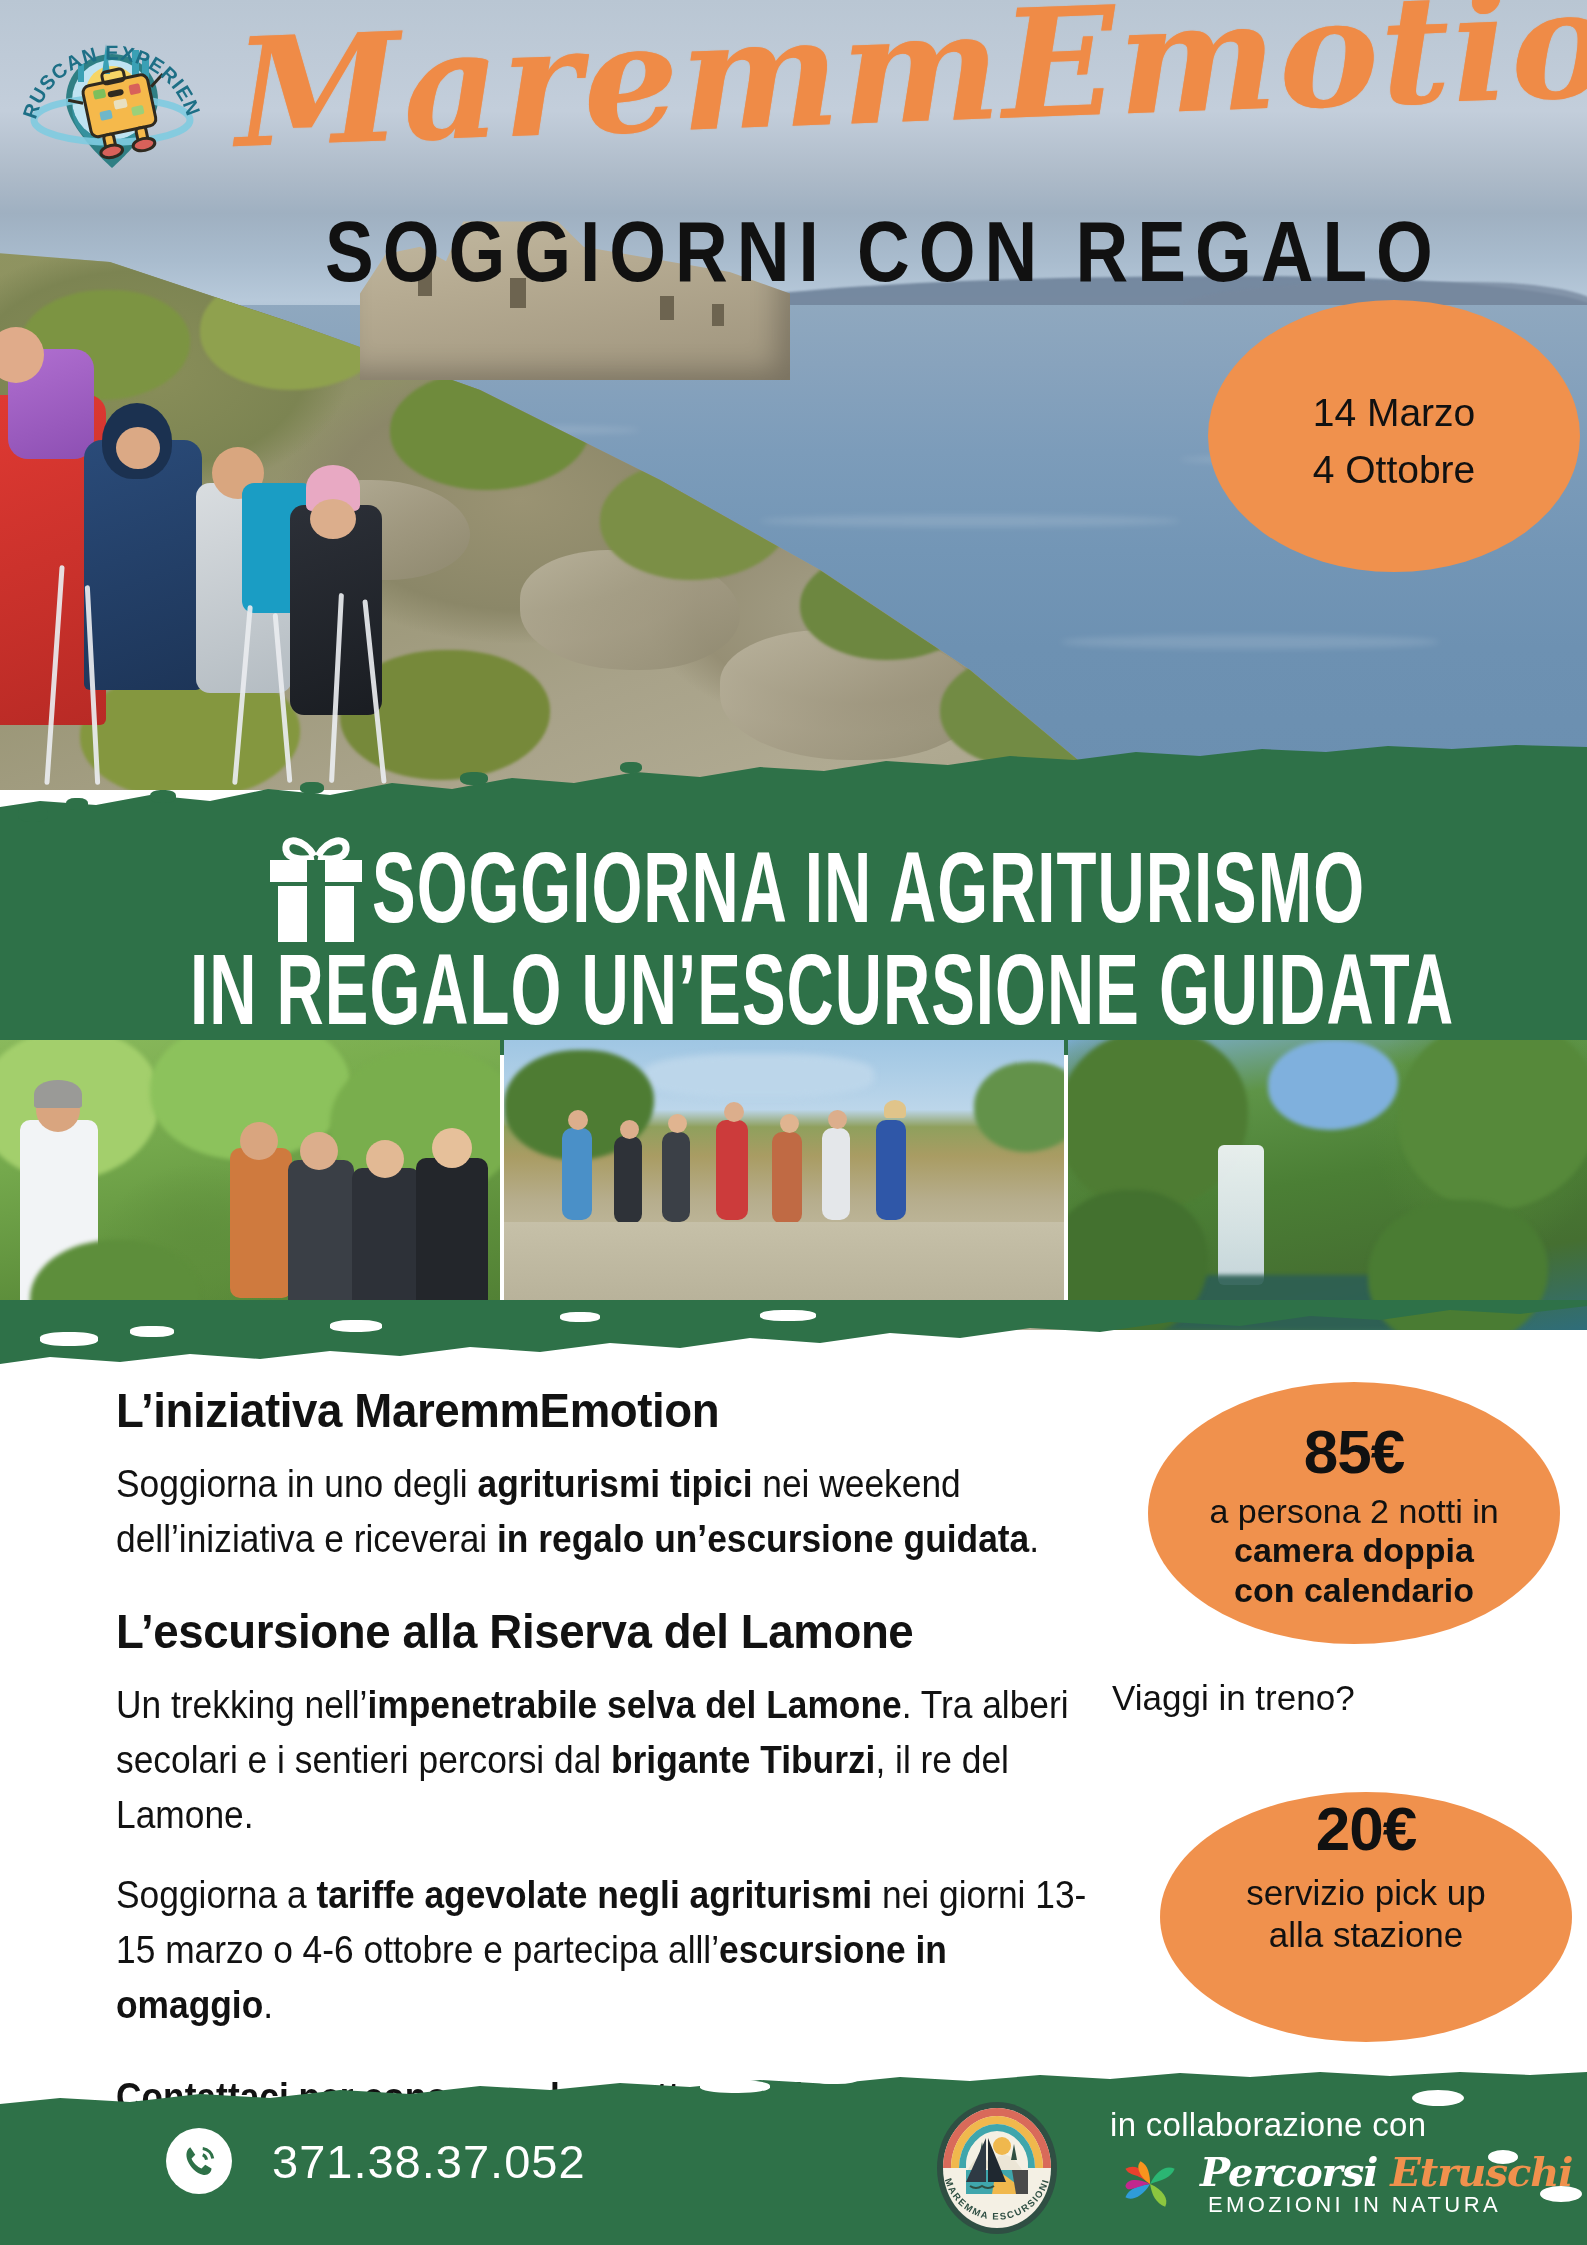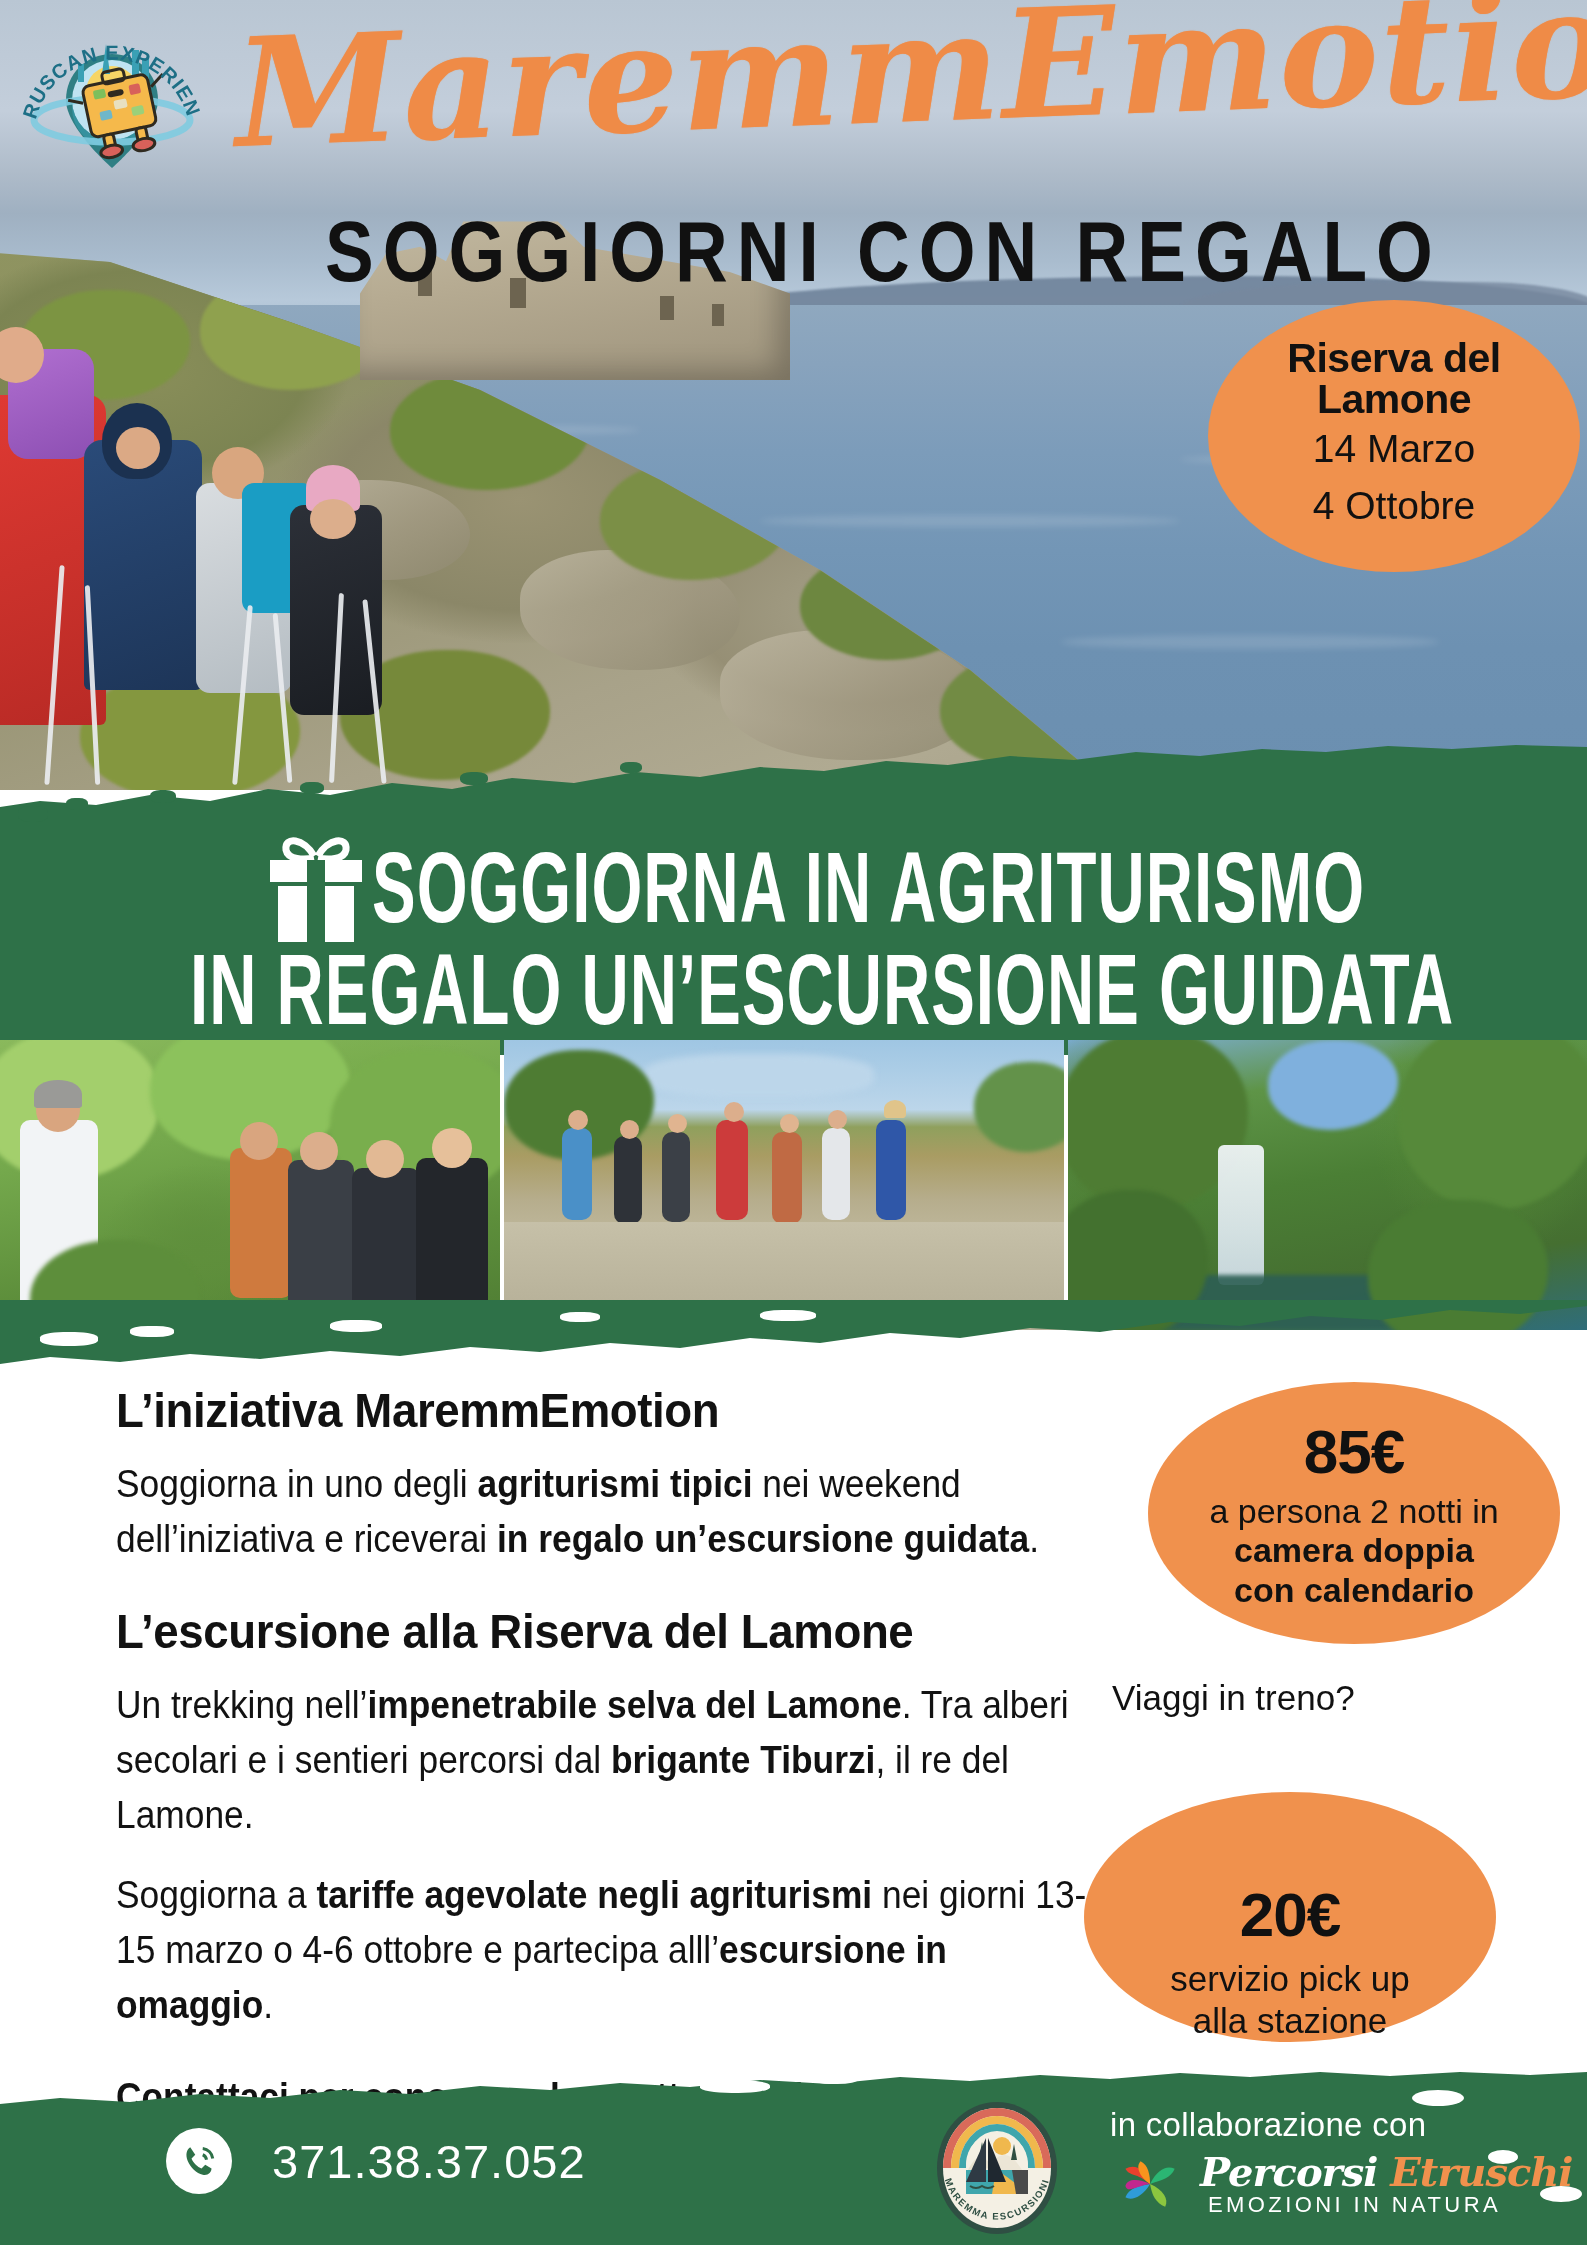--- a/index.html
+++ b/index.html
@@ -250,23 +250,23 @@
   .price1 .l{font-size:34px;}
   .price1 .lb{font-size:34px;font-weight:bold;}
 
   .train-q{
     position:absolute;left:1112px;top:1676px;width:412px;
     text-align:left;color:#111;
     font-weight:normal;font-size:35px;line-height:1.26;
   }
 
   .price2{
-    position:absolute;left:1084px;top:1792px;width:412px;height:250px;
+    position:absolute;left:1160px;top:1792px;width:412px;height:250px;
     background:#f0914d;border-radius:50%;
-    display:flex;flex-direction:column;align-items:center;justify-content:flex-end;
+    display:flex;flex-direction:column;align-items:center;justify-content:flex-start;
     text-align:center;color:#111;line-height:1.2;
   }
   .price2 .amt{font-weight:bold;font-size:62px;letter-spacing:-1px;margin-bottom:6px;}
   .price2 .l{font-size:35px;}
   .price2 .l b{font-weight:normal;}
 
   
   .footer{
     position:absolute;left:0;top:2072px;width:1587px;height:173px;
     background:#2e7148;
@@ -409,21 +409,20 @@
         <text>
           <textPath href="#arcTop" startOffset="50%" text-anchor="middle">ETRUSCAN EXPERIENCE</textPath>
         </text>
       </svg>
     </div>
 
     <div class="title-script">MaremmEmotion</div>
     <div class="title-sub">SOGGIORNI CON REGALO</div>
 
     <div class="date-badge">
-      <div class="loc">Riserva del Lamone</div>
       <div class="d">14 Marzo</div>
       <div class="d">4 Ottobre</div>
     </div>
   </div>
 
   <div class="green-band"></div>
   <div class="green-speckle" style="left:18px;top:806px;width:30px;height:16px;"></div>
   <div class="green-speckle" style="left:66px;top:798px;width:22px;height:12px;"></div>
   <div class="green-speckle" style="left:150px;top:790px;width:26px;height:13px;"></div>
   <div class="green-speckle" style="left:300px;top:782px;width:24px;height:12px;"></div>

